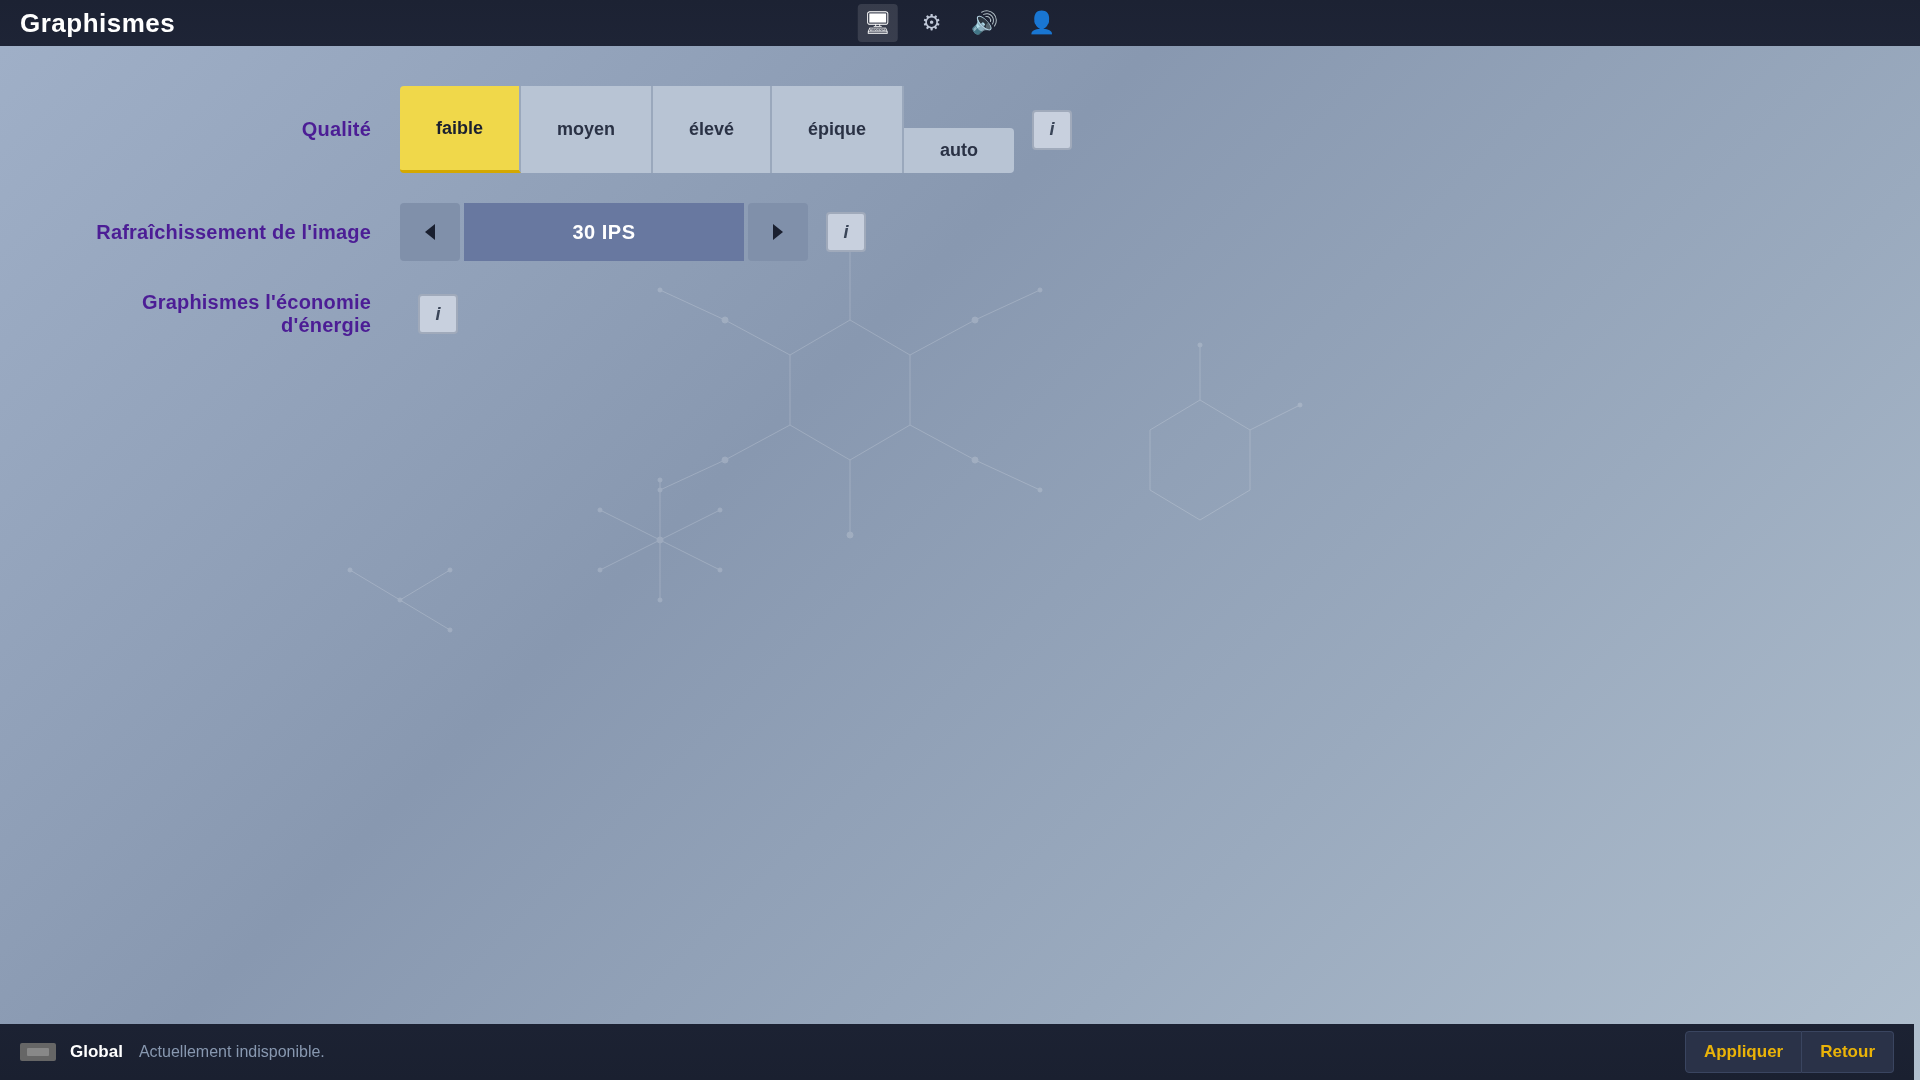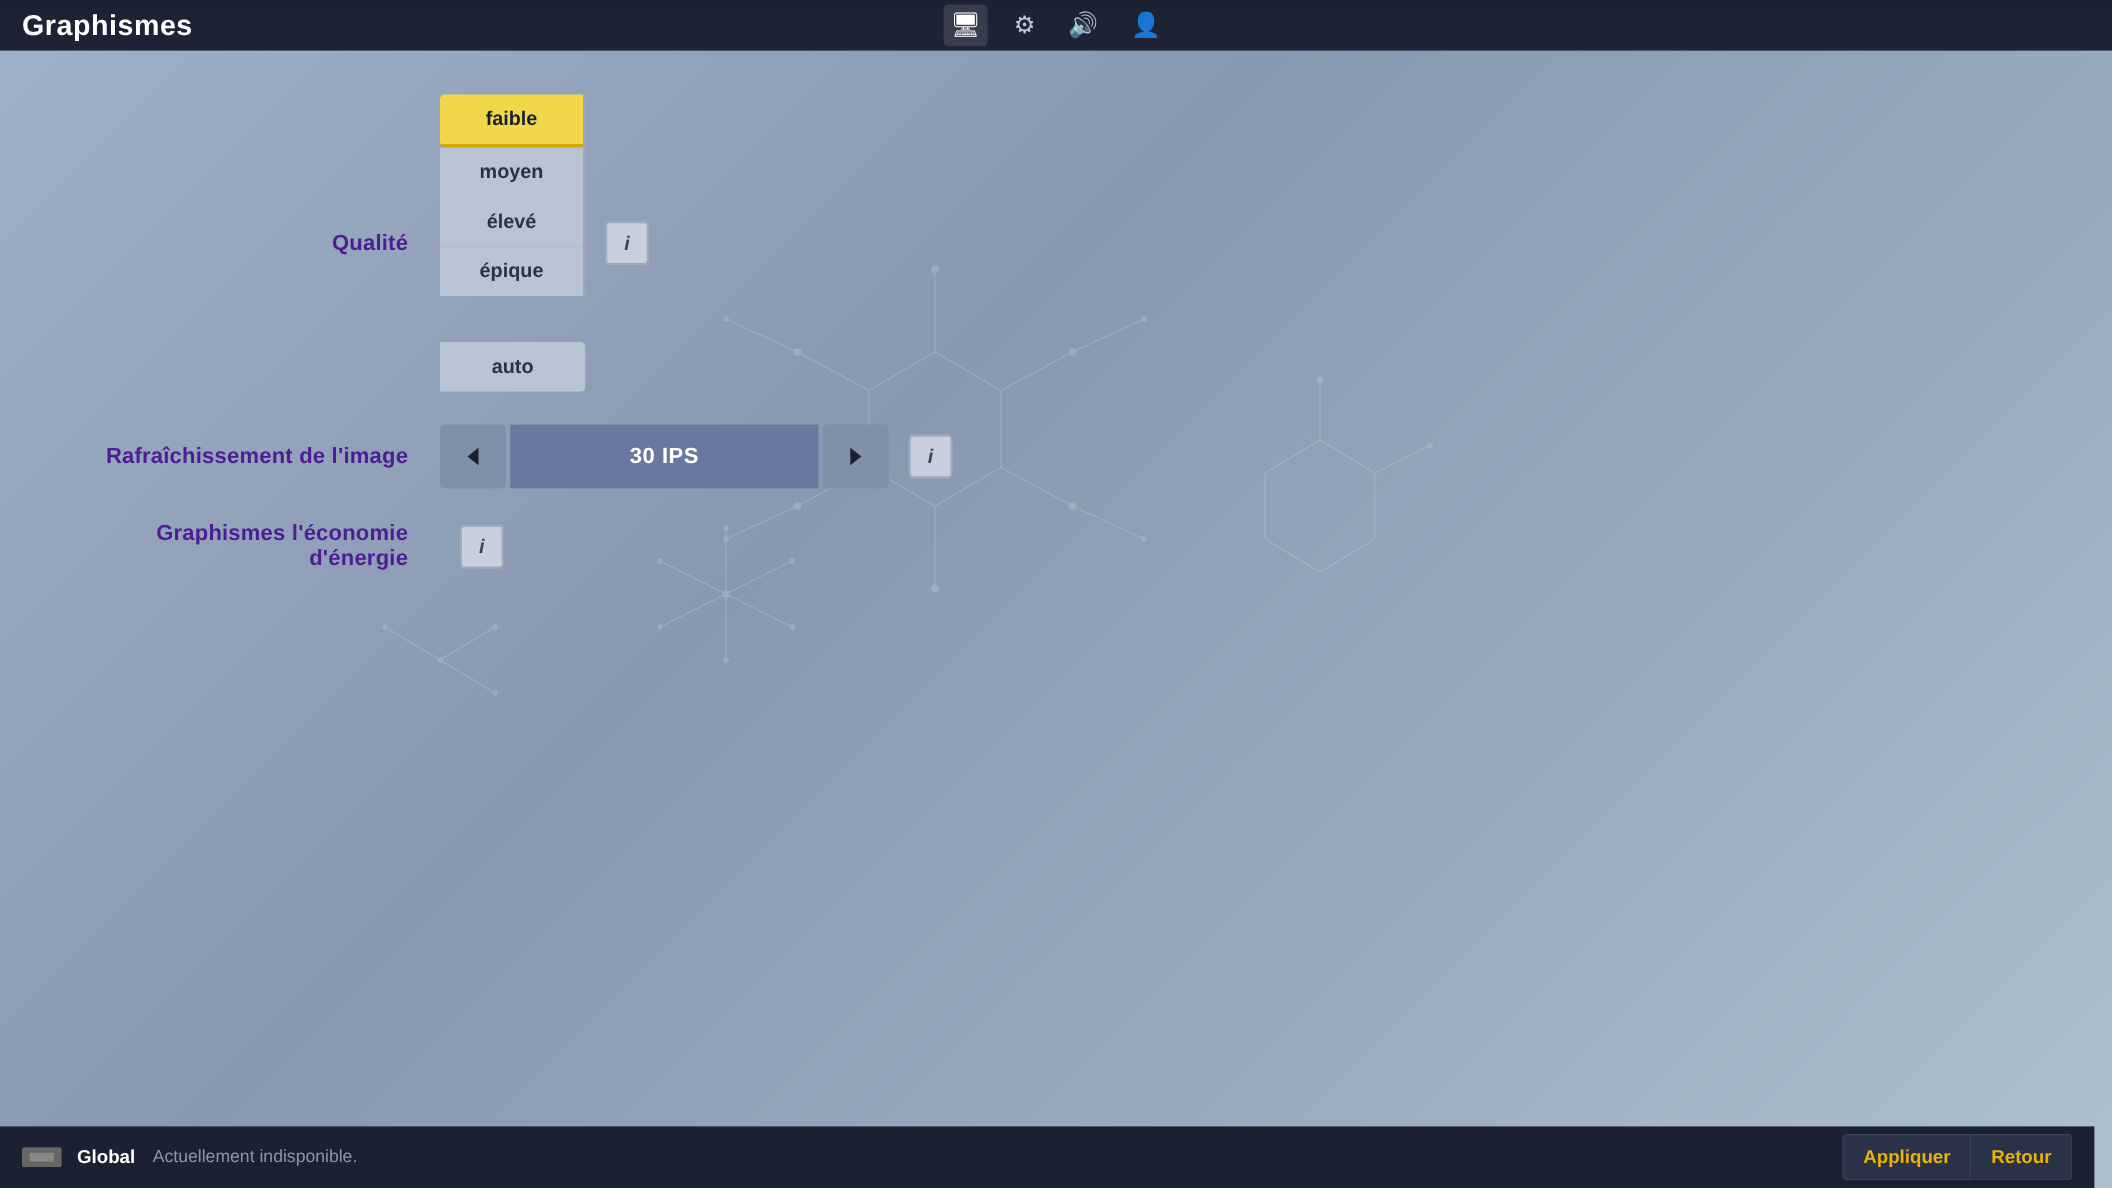--- a/index.html
+++ b/index.html
@@ -91,21 +91,20 @@
       font-size: 20px;
       font-weight: 700;
       color: #4c1d95;
       letter-spacing: 0.2px;
     }
 
     
     .quality-tabs {
       display: flex;
       gap: 0;
-      flex-direction: column;
     }
 
     .quality-tab {
       padding: 12px 36px;
       font-size: 18px;
       font-weight: 600;
       cursor: pointer;
       background: #b8c4d4;
       color: #2a3245;
       border: none;
@@ -183,21 +182,21 @@
       color: #ffffff;
       letter-spacing: 0.5px;
       margin: 0 4px;
     }
 
     
     .bottom-bar {
       position: absolute;
       bottom: 0;
       left: 0;
-      right: 16px;
+      right: 6px;
       z-index: 10;
       height: 56px;
       background: linear-gradient(180deg, #1c2233 0%, #1a2030 100%);
       display: flex;
       align-items: center;
       padding: 0 20px;
     }
 
     .bottom-icon {
       width: 36px;

